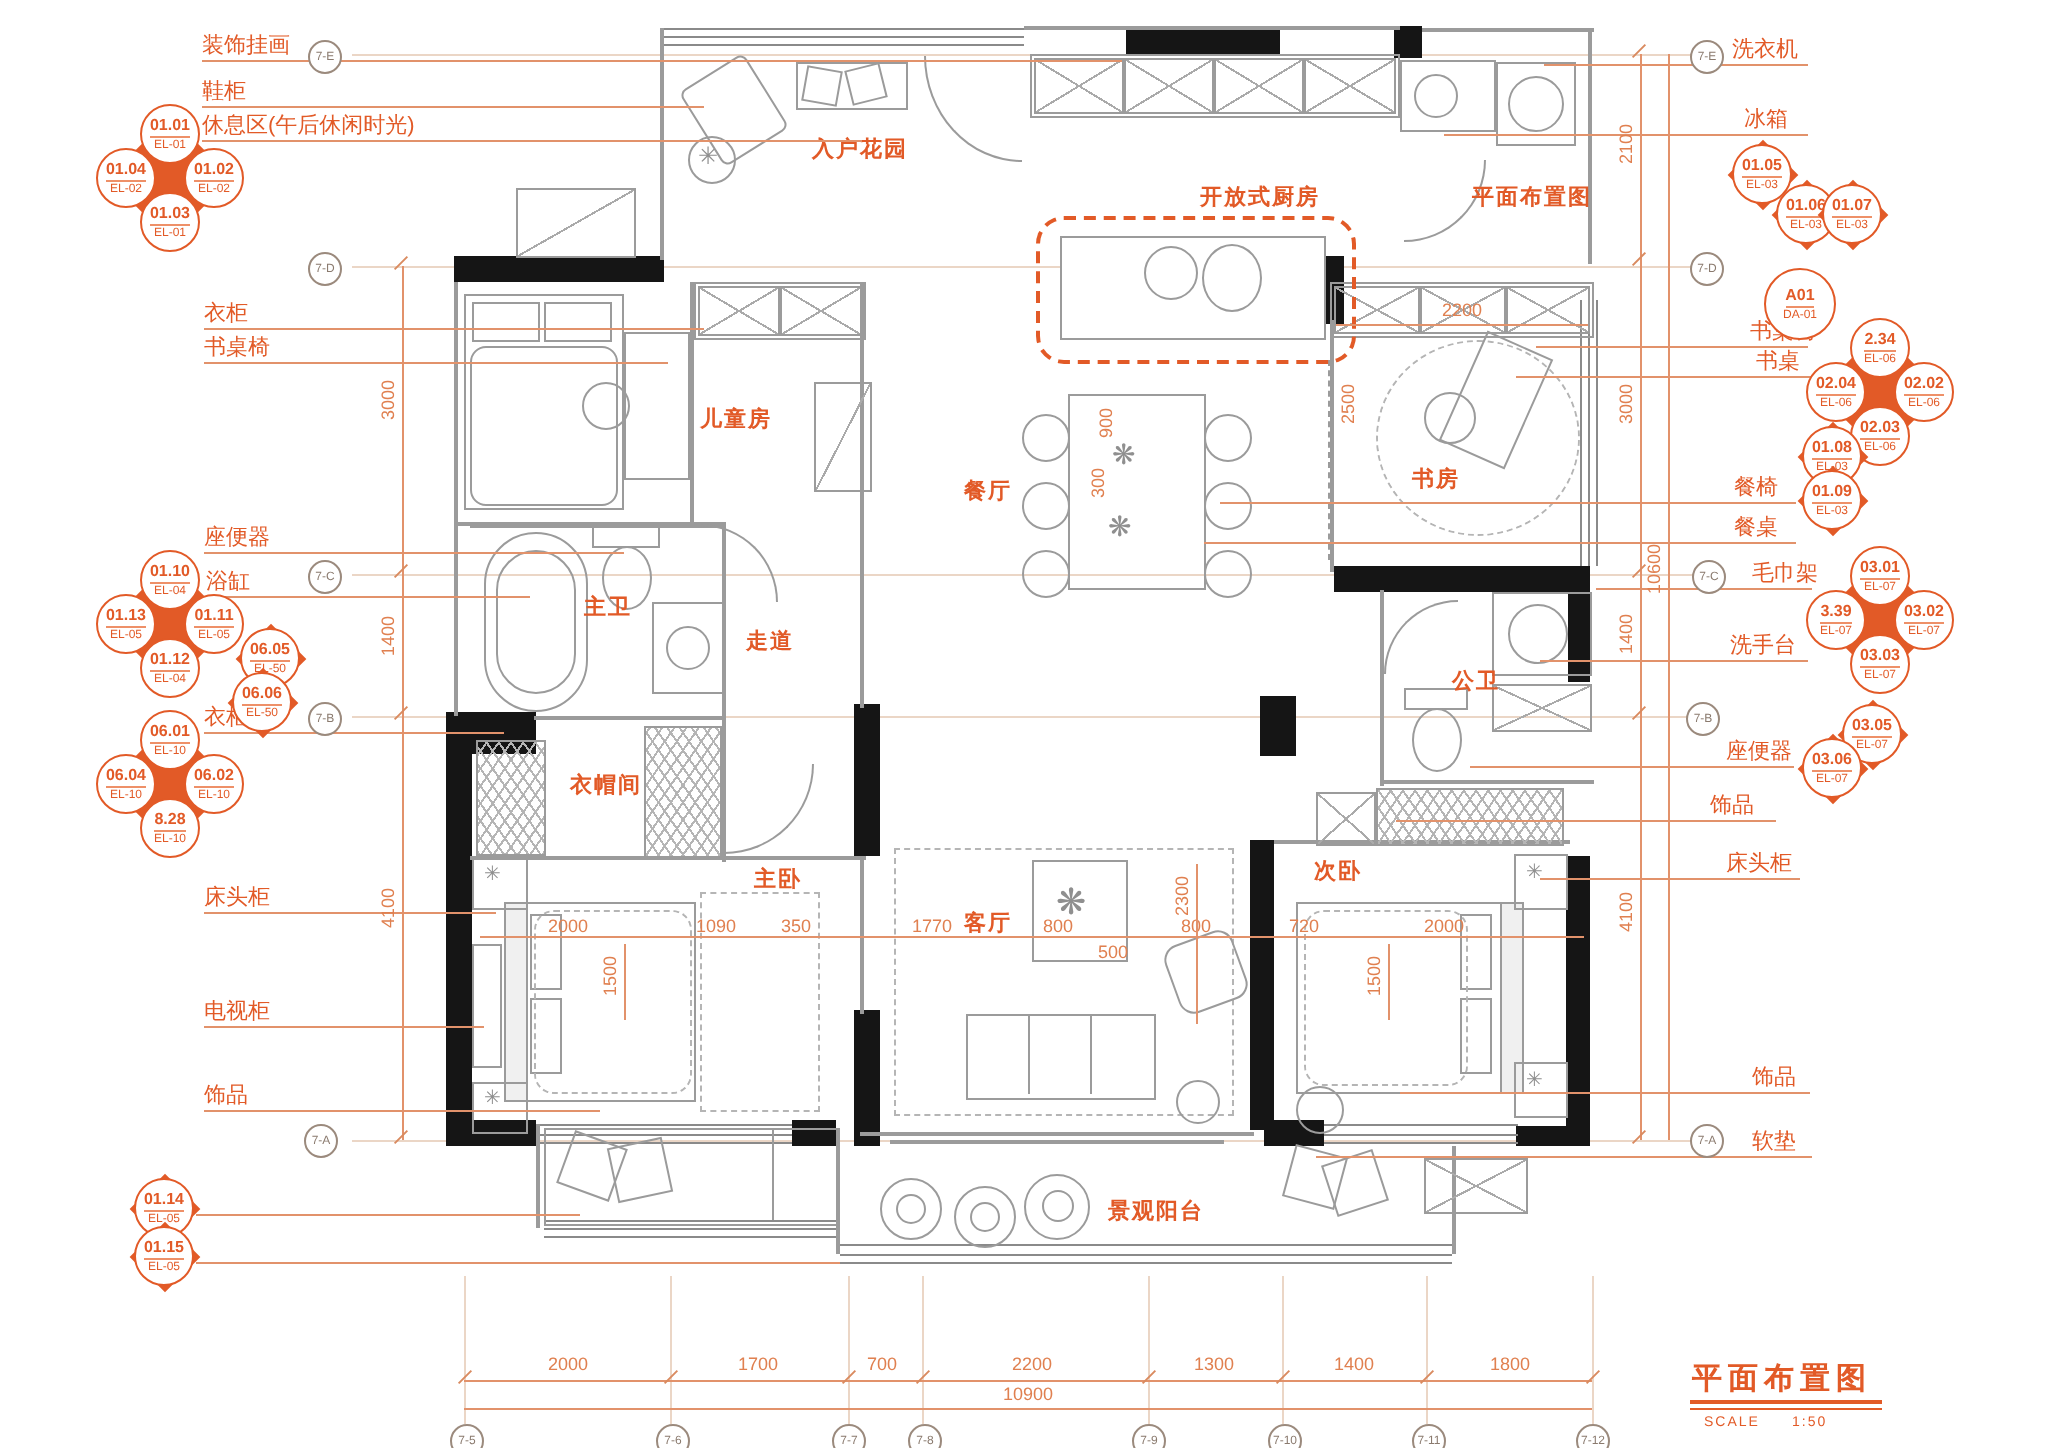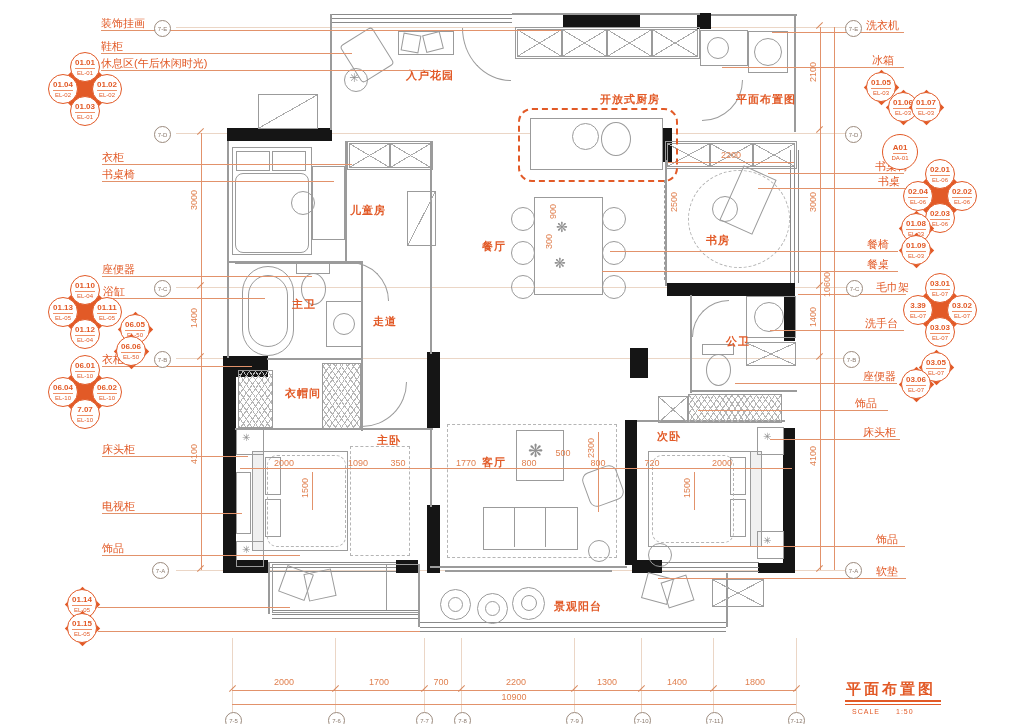--- a/index.html
+++ b/index.html
@@ -374,28 +374,28 @@
       </div>
     <div class="mc cl">
         <span class="co">06.04</span>
         <span class="su">EL-10</span>
       </div>
     <div class="mc cr">
         <span class="co">06.02</span>
         <span class="su">EL-10</span>
       </div>
     <div class="mc cb">
-        <span class="co">7.07</span>
+        <span class="co">8.28</span>
         <span class="su">EL-10</span>
       </div>
   </div>
   <div class="qm" style="left:906px;top:162px">
     <div class="dia"></div>
     <div class="mc ct">
-        <span class="co">02.01</span>
+        <span class="co">2.34</span>
         <span class="su">EL-06</span>
       </div>
     <div class="mc cl">
         <span class="co">02.04</span>
         <span class="su">EL-06</span>
       </div>
     <div class="mc cr">
         <span class="co">02.02</span>
         <span class="su">EL-06</span>
       </div>
@@ -579,21 +579,21 @@
     <span class="dim" style="left:712px;top:151px;width:38px;text-align:center">2200</span>
     <span class="vdim" style="left:670px;top:192px">2500</span>
     <span class="vdim dim8" style="left:549px;top:204px">900</span>
     <span class="vdim dim8" style="left:545px;top:234px">300</span>
     <div class="ln" style="left:240px;top:468px;width:552px"></div>
     <span class="dim" style="left:268px;top:459px;width:32px;text-align:center">2000</span>
     <span class="dim" style="left:342px;top:459px;width:32px;text-align:center">1090</span>
     <span class="dim" style="left:386px;top:459px;width:24px;text-align:center">350</span>
     <span class="dim" style="left:450px;top:459px;width:32px;text-align:center">1770</span>
     <span class="dim" style="left:515px;top:459px;width:28px;text-align:center">800</span>
-    <span class="dim" style="left:549px;top:449px;width:28px;text-align:center">500</span>
+    <span class="dim" style="left:549px;top:472px;width:28px;text-align:left">500</span>
     <span class="dim" style="left:584px;top:459px;width:28px;text-align:center">800</span>
     <span class="dim" style="left:638px;top:459px;width:28px;text-align:center">720</span>
     <span class="dim" style="left:706px;top:459px;width:32px;text-align:center">2000</span>
     <div class="vln" style="left:312px;top:472px;height:38px"></div>
     <span class="vdim" style="left:301px;top:478px">1500</span>
     <div class="vln" style="left:598px;top:432px;height:80px"></div>
     <span class="vdim" style="left:587px;top:438px">2300</span>
     <div class="vln" style="left:694px;top:472px;height:38px"></div>
     <span class="vdim" style="left:683px;top:478px">1500</span>
   </div>

